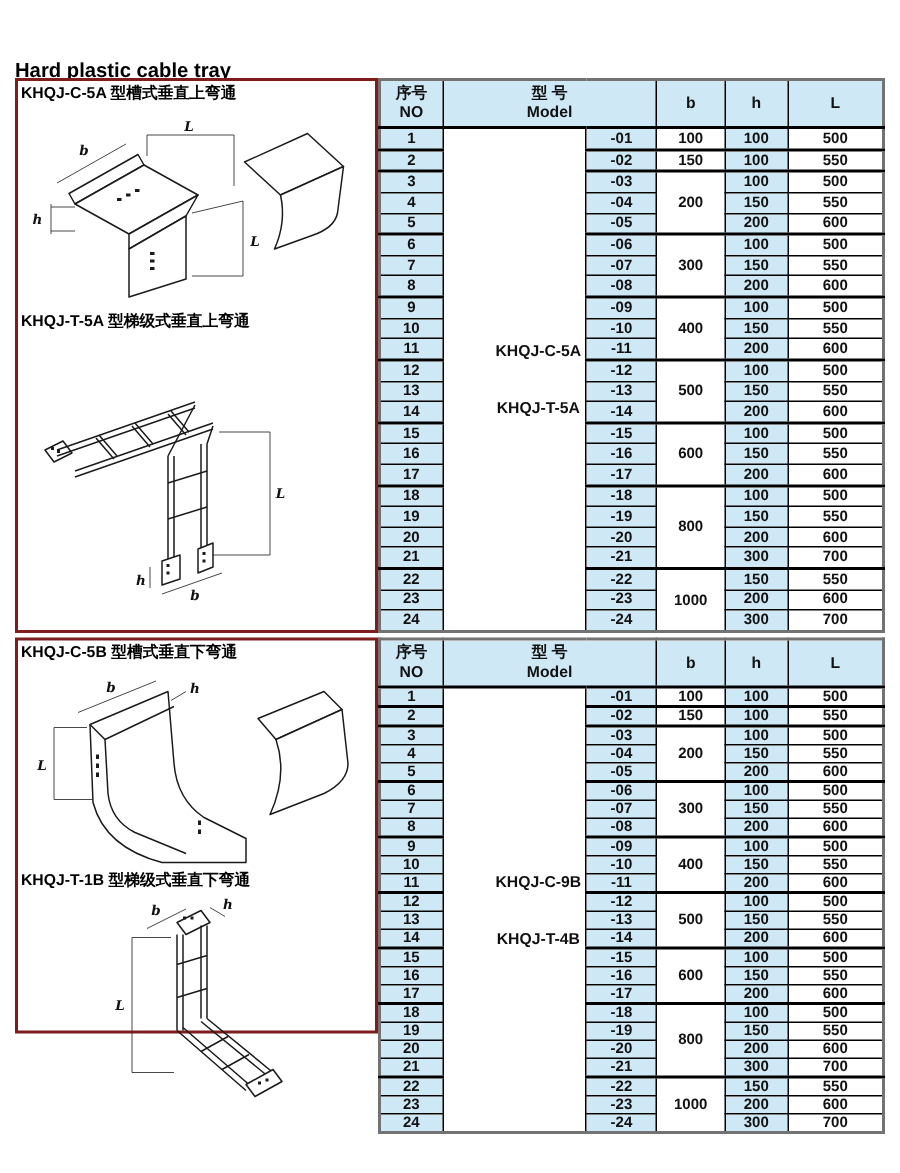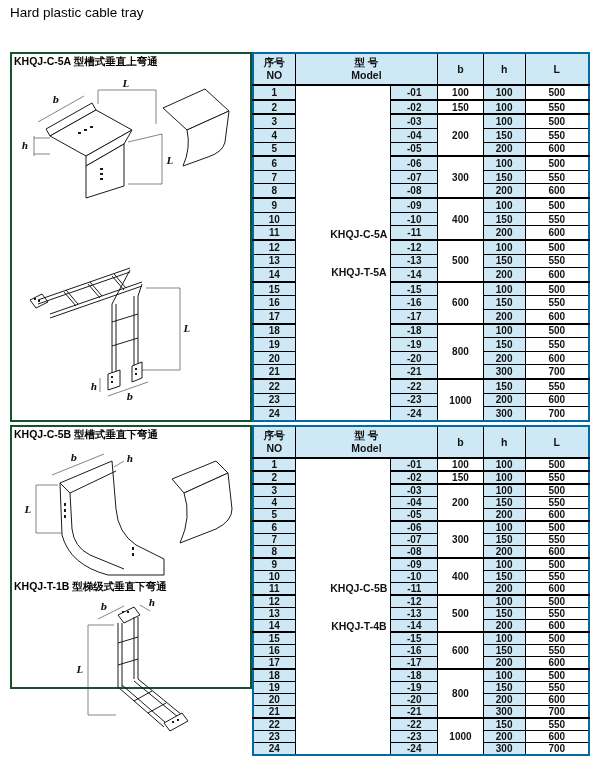--- a/index.html
+++ b/index.html
@@ -2,35 +2,35 @@
 <html style="--blue: #cfe8f6;"><head>
 <meta charset="utf-8">
 <style>
   html,body{margin:0;padding:0;}
   body{
     width:600px;height:782px;position:relative;background:#fff;color:#000;
     font-family:"Liberation Sans", sans-serif;
   }
   .page-title{position:absolute;left:10px;top:5px;line-height:1.25;}
   .page-title .zh{font-weight:bold;font-size:14px;letter-spacing:1px;}
-  .page-title .en{font-weight:normal;font-size:13.5px;}
+  .page-title .en{font-weight:bold;font-size:13.5px;margin-top:34px;}
 
   .section{position:absolute;left:10px;width:580px;display:flex;align-items:stretch;}
   #section-a{top:52px;height:370px;}
   #section-b{top:425px;height:264px;}
 
-  .panel{width:242px;min-width:242px;border:2px solid #14532d;box-sizing:border-box;position:relative;background:#fff;}
+  .panel{width:242px;min-width:242px;border:2px solid #7f1d1d;box-sizing:border-box;position:relative;background:#fff;}
   .panel-label{position:absolute;left:2px;font-size:10.5px;font-weight:bold;white-space:nowrap;}
   .lbl-top{top:1px;}
   .lbl-mid{top:153px;}
   .drawing{position:absolute;left:0;}
   .dwg-a{top:22px;}
   .dwg-b{top:170px;}
 
-  .spec-table{flex:1;height:100%;border-collapse:collapse;table-layout:fixed;border:2px solid #0369a1;}
+  .spec-table{flex:1;height:100%;border-collapse:collapse;table-layout:fixed;border:2px solid #737373;}
   .spec-table th,.spec-table td{
     border:1px solid #000;text-align:center;vertical-align:middle;
     padding:0;font-weight:bold;color:#111;overflow:hidden;
   }
   .spec-table th{background:var(--blue);font-size:10.5px;line-height:1.2;height:30px;}
   .spec-table td{font-size:10px;}
   .c-no,.c-suffix,.c-h{background:var(--blue);}
   .c-name,.c-b,.c-l{background:#fff;}
   tr.gs td{border-top:2px solid #000;}
   td.namecell{vertical-align:middle;padding-left:32px;}
@@ -75,20 +75,21 @@
       <path class="dimln" d="M26,46 L72,20"></path>
       <path class="dimln" d="M22,60 L22,80 M38,62 L22,62 M38,78 L22,78"></path>
       <path class="dimln" d="M86,28 L86,14 L144,14 L144,48"></path>
       <path class="dimln" d="M116,66 L150,58 M116,108 L150,108 M150,58 L150,108"></path>
       <text class="dim" x="44" y="27" text-anchor="middle">b</text>
       <text class="dim" x="13" y="73" text-anchor="middle">h</text>
       <text class="dim" x="114" y="11" text-anchor="middle">L</text>
       <text class="dim" x="158" y="88" text-anchor="middle">L</text>
     </svg>
 
+    <div class="panel-label lbl-mid">KHQJ-T-5A 型梯级式垂直上弯通</div>
 
     <svg class="drawing dwg-b" width="238" height="192" viewBox="0 0 238 192">
 
       <path class="face" d="M18,76 L30,70 L36,78 L24,84 Z"></path>
 
       <path class="ln" d="M26,76 L118,44 M26,80 L118,48"></path>
       <path class="ln" d="M38,90 L130,58 M38,94 L130,62"></path>
 
       <path class="ln" d="M52,68 L64,82 M54,66 L66,80"></path>
       <path class="ln" d="M76,60 L88,74 M78,58 L90,72"></path>
@@ -386,21 +387,21 @@
         </th>
         <th>b</th>
         <th>h</th>
         <th>L</th>
       </tr>
     </thead>
     <tbody>
         <tr class="gs">
           <td class="c-no">1</td>
           <td class="c-name namecell" rowspan="24">
-            <div class="mname">KHQJ-C-5B</div>
+            <div class="mname">KHQJ-C-9B</div>
             <div class="gap"></div>
             <div class="mname">KHQJ-T-4B</div>
           </td>
           <td class="c-suffix">-01</td>
           <td class="c-b">100</td>
           <td class="c-h">100</td>
           <td class="c-l">500</td>
         </tr>
         <tr class="gs">
           <td class="c-no">2</td>

